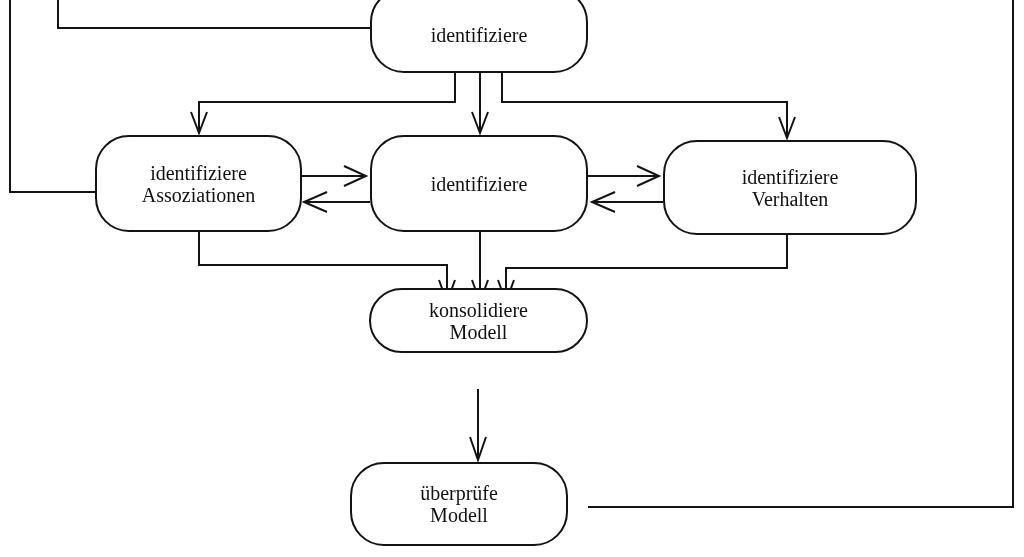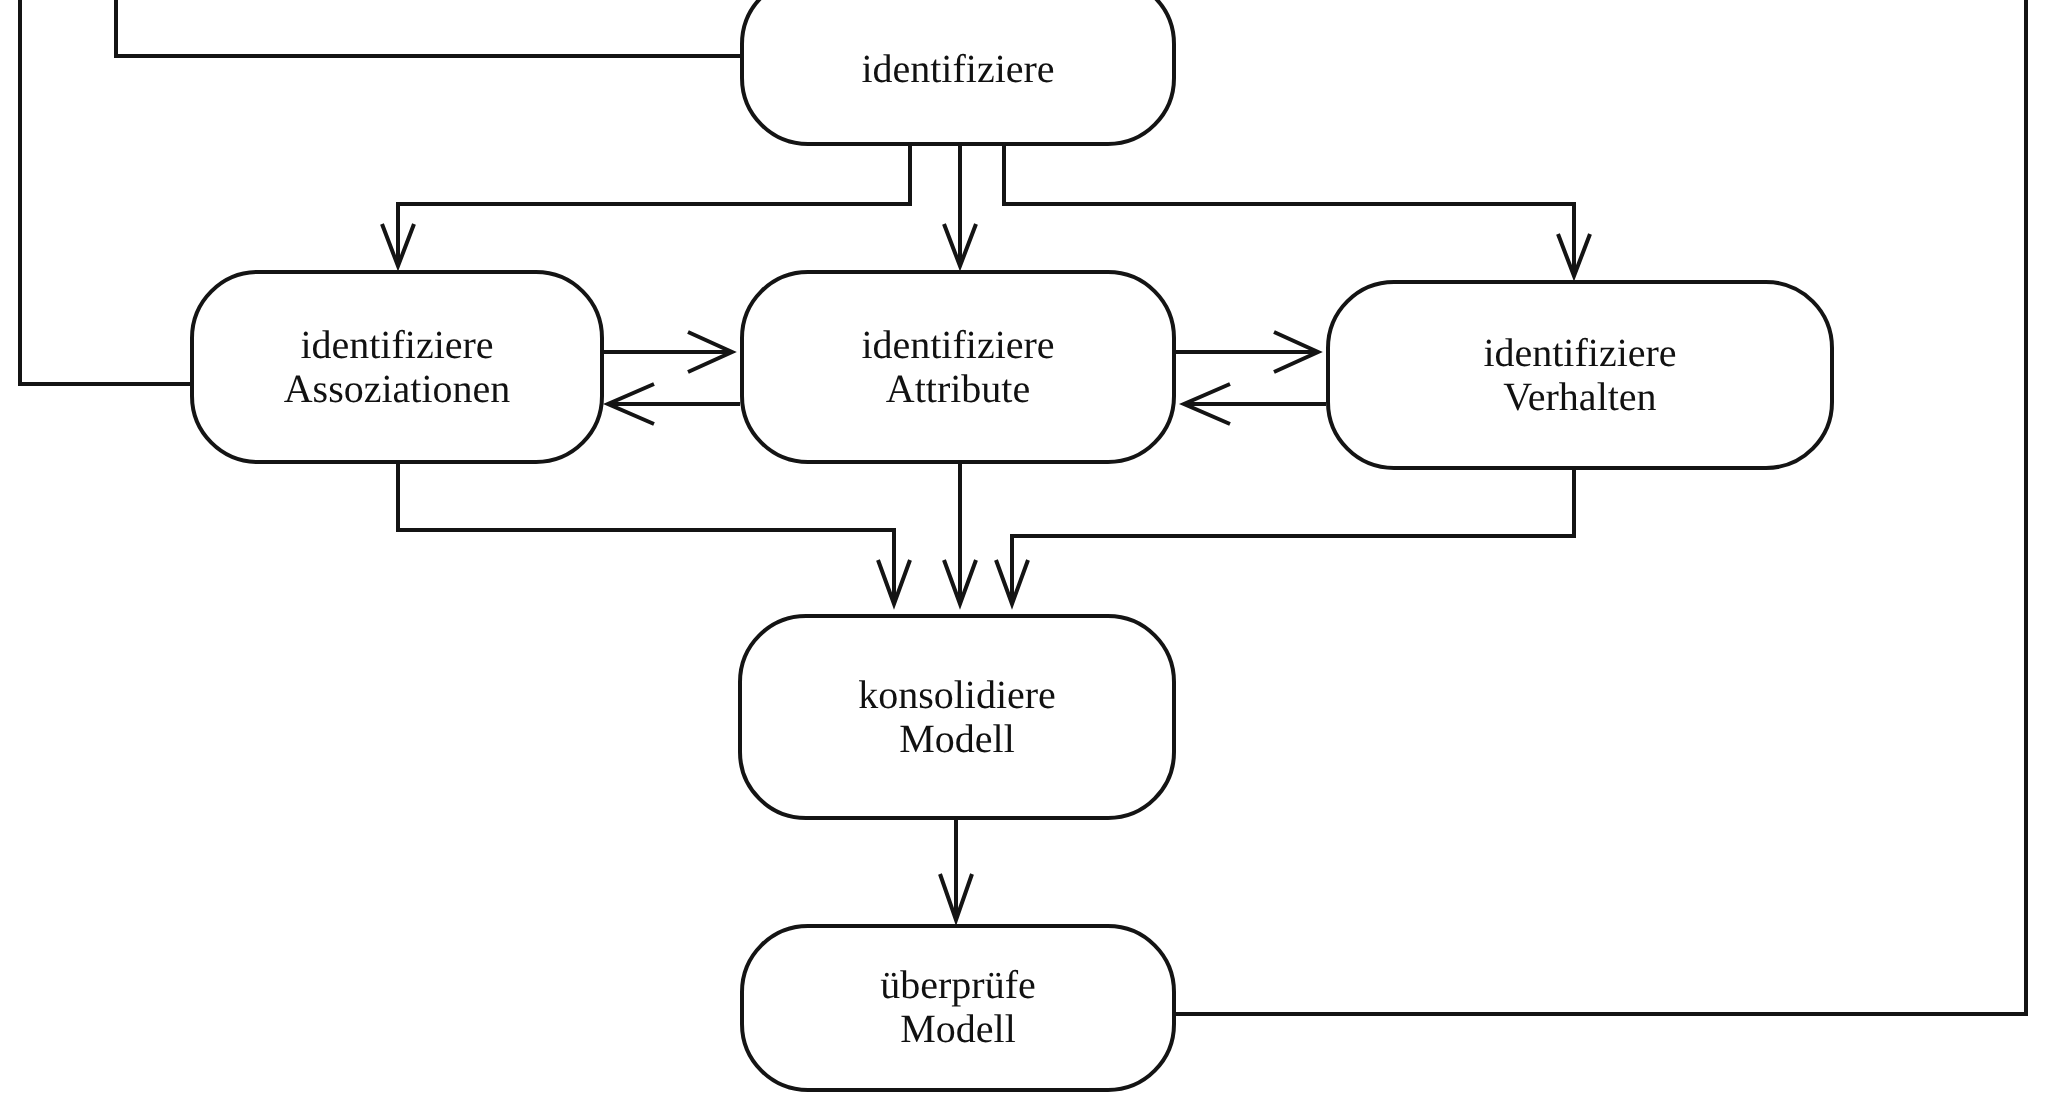--- a/index.html
+++ b/index.html
@@ -35,22 +35,22 @@
     font-size: 20px;
     line-height: 22px;
     white-space: nowrap;
     text-align: center;
   }
   .node span { display: block; }
   #node-interaktionen { left: 370px; top: -12px; width: 218px; height: 85px; padding-top: 8px; }
   #node-assoziationen { left: 95px;  top: 135px; width: 207px; height: 97px; }
   #node-attribute     { left: 370px; top: 135px; width: 218px; height: 97px; }
   #node-verhalten     { left: 663px; top: 140px; width: 254px; height: 95px; }
-  #node-konsolidiere  { left: 369px; top: 307px; width: 219px; height: 103px; }
-  #node-ueberpruefe   { left: 370px; top: 462px; width: 218px; height: 84px; text-align: right; }
+  #node-konsolidiere  { left: 369px; top: 288px; width: 219px; height: 65px; }
+  #node-ueberpruefe   { left: 350px; top: 462px; width: 218px; height: 84px; text-align: right; }
 </style>
 </head>
 <body>
 
 <div id="canvas">
 
   <svg id="edges" viewBox="0 0 1024 557" xmlns="http://www.w3.org/2000/svg">
 
     <path d="M58 0 V28 H371"></path>
 
@@ -96,21 +96,20 @@
     <span>identifiziere</span>
   </div>
 
   <div class="node" id="node-assoziationen">
     <span>identifiziere</span>
     <span>Assoziationen</span>
   </div>
 
   <div class="node" id="node-attribute">
     <span>identifiziere</span>
-    <span>Attribute</span>
   </div>
 
   <div class="node" id="node-verhalten">
     <span>identifiziere</span>
     <span>Verhalten</span>
   </div>
 
   <div class="node" id="node-konsolidiere">
     <span>konsolidiere</span>
     <span>Modell</span>

